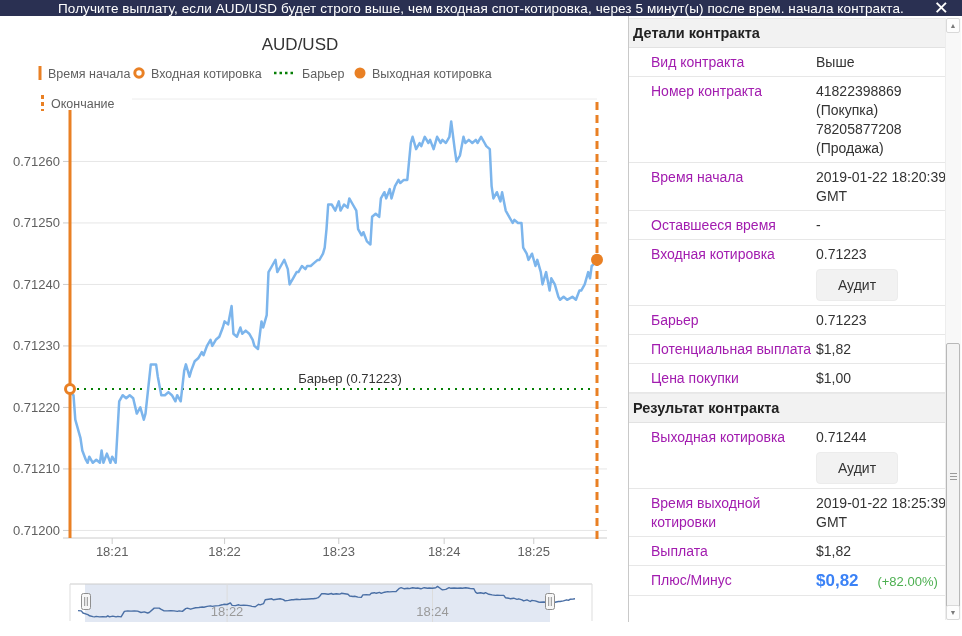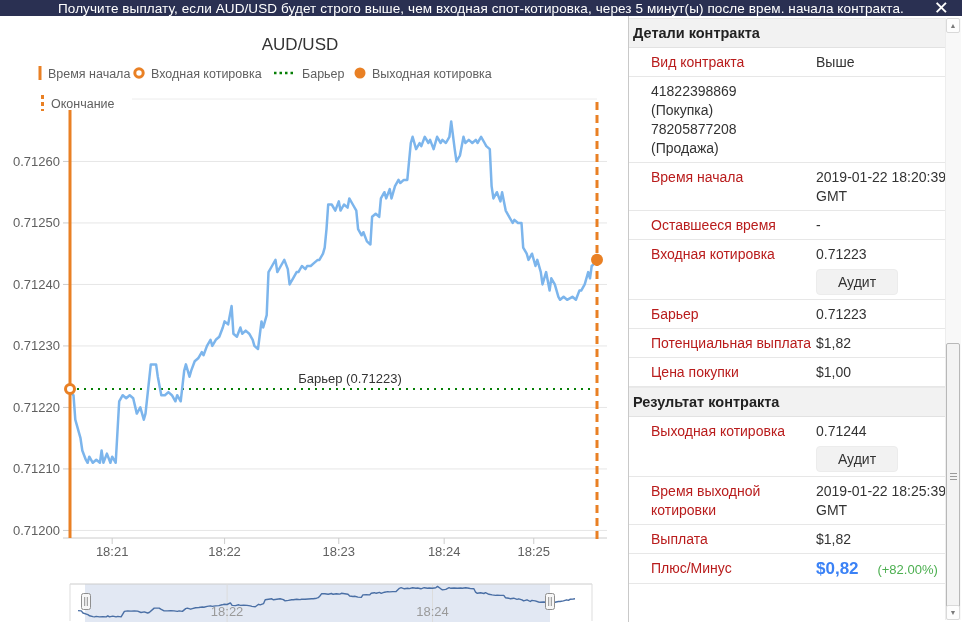--- a/index.html
+++ b/index.html
@@ -15,24 +15,24 @@
   .chart-panel{width:628px;position:relative;background:#fff}
   svg{display:block}
   svg text{font-family:"Liberation Sans",sans-serif}
   
   .sidebar{width:334px;border-left:1px solid #c9c9c9;position:relative;background:#fff;
            color:#333;font-size:14px;box-sizing:border-box}
   .sb-content{position:absolute;left:0;top:2px;right:16px}
   .sb-header{background:#f2f2f2;font-weight:bold;font-size:14.5px;text-align:left;
              padding:6px 4px;border-bottom:1px solid #e2e2e2;border-top:1px solid #e9e9e9;color:#222}
   .sb-row{display:flex;padding:5px 4px 4px 22px;border-bottom:1px solid #e7e7e7;line-height:19px}
-  .sb-label{flex:0 0 165px;color:#b91c1c}
+  .sb-label{flex:0 0 165px;color:#a21caf}
   .sb-value{flex:1;color:#333}
   .nowrap{white-space:nowrap}
-  .audit-btn{display:block;margin-top:5px;width:82px;height:26px;background:#f2f2f2;
+  .audit-btn{display:block;margin-top:5px;width:82px;height:32px;background:#f2f2f2;
              border:1px solid #ececec;border-radius:4px;font-size:14px;color:#333;
              font-family:"Liberation Sans",sans-serif;cursor:pointer}
   .profit-val{color:#3b82f6;font-weight:bold;font-size:17px}
   .profit-pct{color:#4caf50;font-size:13px;margin-left:15px}
   
   .wscroll{position:absolute;top:2px;right:1px;bottom:2px;width:15px;background:#f8f8f8;
            border-left:1px solid #ededed}
   .ws-btn{position:absolute;left:0;width:14px;height:15px;background:#fdfdfd;border:1px solid #d9d9d9;
           border-radius:2px;box-sizing:border-box;color:#7a7a7a;font-size:7px;line-height:13px;
           text-align:center;cursor:pointer}
@@ -152,20 +152,21 @@
   <aside class="sidebar">
     <div class="sb-content">
       <div class="sb-header">Детали контракта</div>
 
       <div class="sb-row">
         <div class="sb-label">Вид контракта</div>
         <div class="sb-value">Выше</div>
       </div>
 
       <div class="sb-row">
+        <div class="sb-label">Номер контракта</div>
         <div class="sb-value">
           <div>41822398869</div>
           <div>(Покупка)</div>
           <div>78205877208</div>
           <div>(Продажа)</div>
         </div>
       </div>
 
       <div class="sb-row">
         <div class="sb-label">Время начала</div>

